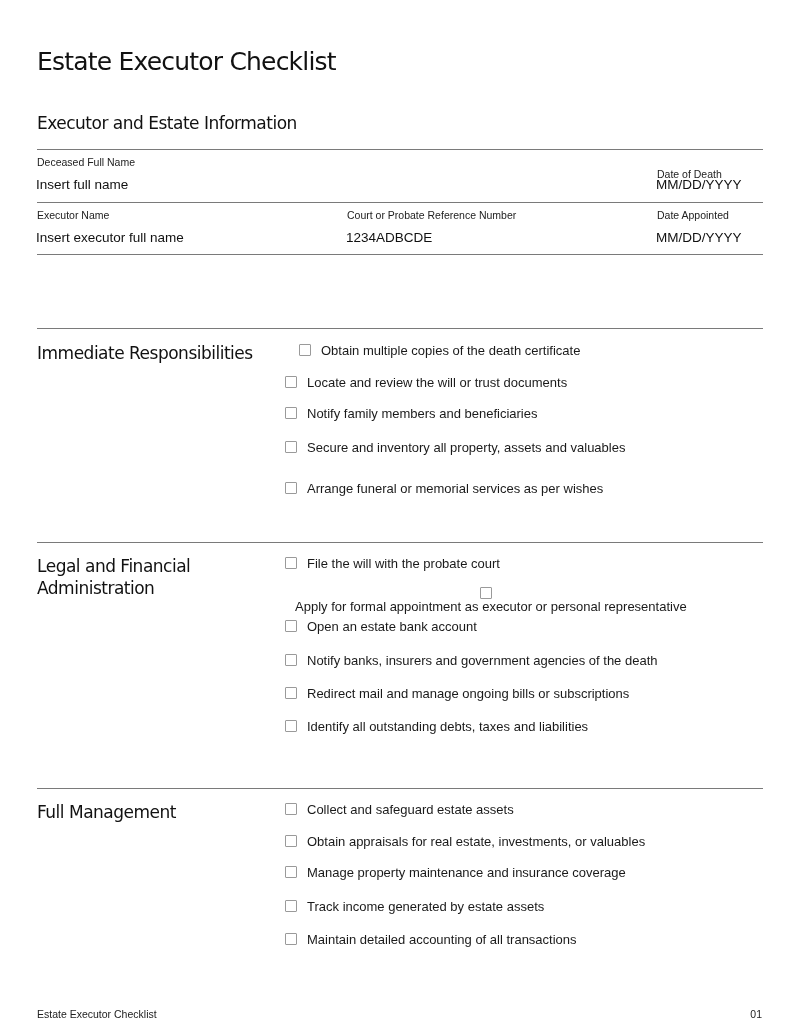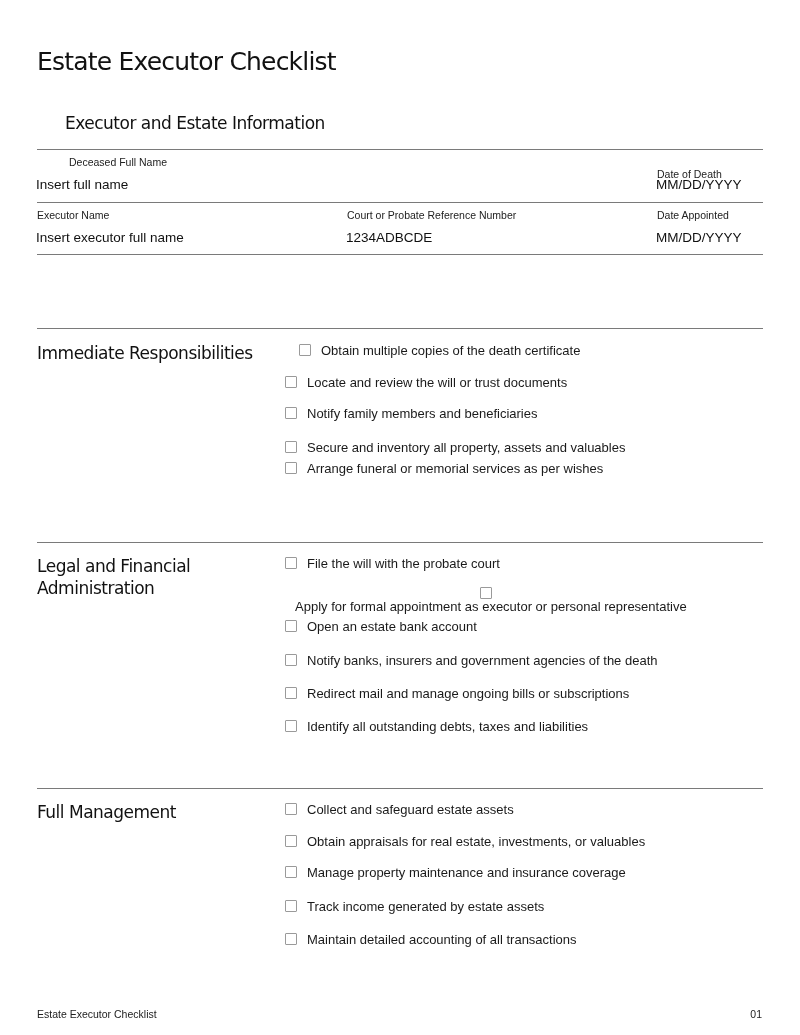--- a/index.html
+++ b/index.html
@@ -7,21 +7,21 @@
     width: 800px; height: 1035px; position: relative; overflow: hidden;
     font-family: "Liberation Sans", sans-serif; color: #111111;
   }
   .title {
     position: absolute; left: 37px; top: 30px;
     font-family: "DejaVu Sans", sans-serif; font-size: 25px; font-weight: normal;
     letter-spacing: -0.8px; color: #111;
   }
   .section-title {
     position: absolute; left: 37px; top: 113px;
-    font-family: "DejaVu Sans", sans-serif; font-size: 17px; letter-spacing: -0.5px; color: #111; margin-left: 28px;
+    font-family: "DejaVu Sans", sans-serif; font-size: 17px; letter-spacing: -0.5px; color: #111;
   }
   .hr { position: absolute; left: 37px; width: 726px; height: 0; border-top: 1px solid #7a7a7a; }
   .field-label { position: absolute; font-size: 10.5px; color: #222; }
   .field-value { position: absolute; font-size: 13.5px; color: #111; }
   .group-title {
     position: absolute; left: 37px; width: 220px;
     font-family: "DejaVu Sans", sans-serif; font-size: 17px; line-height: 22px;
     letter-spacing: -0.5px; color: #111;
   }
   .item { position: absolute; left: 285px; height: 16px; display: flex; align-items: center; cursor: pointer; }
@@ -35,21 +35,21 @@
 </style>
 </head>
 <body>
 
 <h1 class="title">Estate Executor Checklist</h1>
 
 <div class="section-title">Executor and Estate Information</div>
 
 <div class="hr" style="top:149px;"></div>
 
-<div class="field-label" style="left:37px; top:156px;margin-left:32px;">Deceased Full Name</div>
+<div class="field-label" style="left:37px; top:156px;">Deceased Full Name</div>
 <div class="field-value" style="left:36px; top:177px;">Insert full name</div>
 <div class="field-label" style="left:657px; top:168px;">Date of Death</div>
 <div class="field-value" style="left:656px; top:177px;">MM/DD/YYYY</div>
 
 <div class="hr" style="top:202px;"></div>
 
 <div class="field-label" style="left:37px; top:209px;">Executor Name</div>
 <div class="field-value" style="left:36px; top:230px;">Insert executor full name</div>
 <div class="field-label" style="left:347px; top:209px;">Court or Probate Reference Number</div>
 <div class="field-value" style="left:346px; top:230px;">1234ADBCDE</div>
@@ -70,21 +70,21 @@
     <span class="item-label">Locate and review the will or trust documents</span>
   </div>
 <div class="item" style="top:405px;">
     <span class="cb"></span>
     <span class="item-label">Notify family members and beneficiaries</span>
   </div>
 <div class="item" style="top:439px;">
     <span class="cb"></span>
     <span class="item-label">Secure and inventory all property, assets and valuables</span>
   </div>
-<div class="item" style="top:460px;">
+<div class="item" style="top:480px;">
     <span class="cb"></span>
     <span class="item-label">Arrange funeral or memorial services as per wishes</span>
   </div>
 
 <div class="hr" style="top:542px;"></div>
 <div class="group-title" style="top:555px;">Legal and Financial Administration</div>
 
 <div class="item" style="top:555px;">
     <span class="cb"></span>
     <span class="item-label">File the will with the probate court</span>

